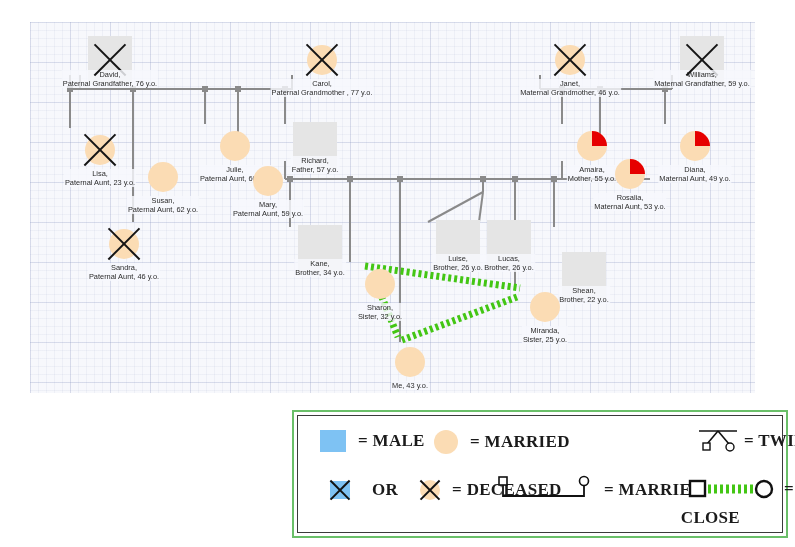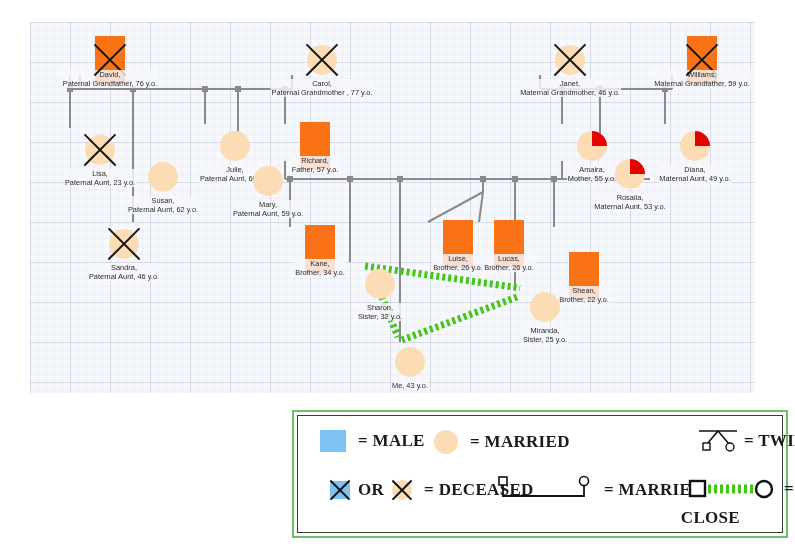--- a/index.html
+++ b/index.html
@@ -15,21 +15,21 @@
         linear-gradient(to bottom,rgba(150,160,200,.26) 1px,transparent 1px),
         linear-gradient(to right,rgba(150,160,200,.10) 1px,transparent 1px),
         linear-gradient(to bottom,rgba(150,160,200,.10) 1px,transparent 1px);
       background-size:40px 40px,40px 40px,8px 8px,8px 8px;}
 
   #edges{position:absolute;left:0;top:0;width:725px;height:371px;}
 
   
   .node{position:absolute;transform:translate(-50%,-50%);}
   .glyph{position:relative;}
-  .male   {width:30px;height:48px;background:#f97316;}
+  .male   {width:30px;height:48px;background:#e5e5e5;padding-left:14px;}
   .female {width:30px;height:30px;background:#fbdcb4;border-radius:50%;}
   .htn::after{content:"";position:absolute;right:0;top:0;width:15px;height:15px;
               background:#e60000;border-top-right-radius:15px;}
   .dead::before,.dead::after{content:"";position:absolute;left:50%;top:50%;
       width:44px;height:2.2px;background:#151515;}
   .dead::before{transform:translate(-50%,-50%) rotate(45deg);}
   .dead::after {transform:translate(-50%,-50%) rotate(-45deg);}
   .lbl{position:absolute;left:50%;top:34px;transform:translateX(-50%);
        white-space:nowrap;text-align:center;font-size:7.4px;color:#2a2a2a;
        line-height:9.2px;background:rgba(247,248,252,.82);padding:0 1px;}
@@ -240,21 +240,21 @@
         <line x1="22" y1="5" x2="11" y2="18" stroke="#111" stroke-width="1.6"></line>
         <line x1="22" y1="5" x2="33" y2="18" stroke="#111" stroke-width="1.6"></line>
         <rect x="7" y="17" width="7" height="7" fill="#fff" stroke="#111" stroke-width="1.4"></rect>
         <circle cx="34" cy="21" r="4" fill="#fff" stroke="#111" stroke-width="1.4"></circle>
       </svg>
       <span class="lgtxt" style="margin-left:4px;margin-top:4px;">= TWINS</span>
     </div>
 
     <div class="row" style="left:32px;top:64px;">
       <div class="x-sq"></div>
-      <span class="lgtxt" style="margin:0 8px;">OR</span>
+      <span class="lgtxt" style="margin:0 22px;">OR</span>
       <div class="x-ci"></div>
       <span class="lgtxt" style="margin-left:12px;">= DECEASED</span>
     </div>
     <div class="row" style="left:198px;top:58px;">
       <svg width="96" height="30">
         <rect x="3" y="3" width="8" height="8" fill="#fff" stroke="#111" stroke-width="1.6"></rect>
         <circle cx="88" cy="7" r="4.5" fill="#fff" stroke="#111" stroke-width="1.6"></circle>
         <path d="M7,11 L7,22 L88,22 L88,12" fill="none" stroke="#111" stroke-width="1.8"></path>
       </svg>
       <span class="lgtxt" style="margin-left:12px;margin-top:2px;">= MARRIED</span>

